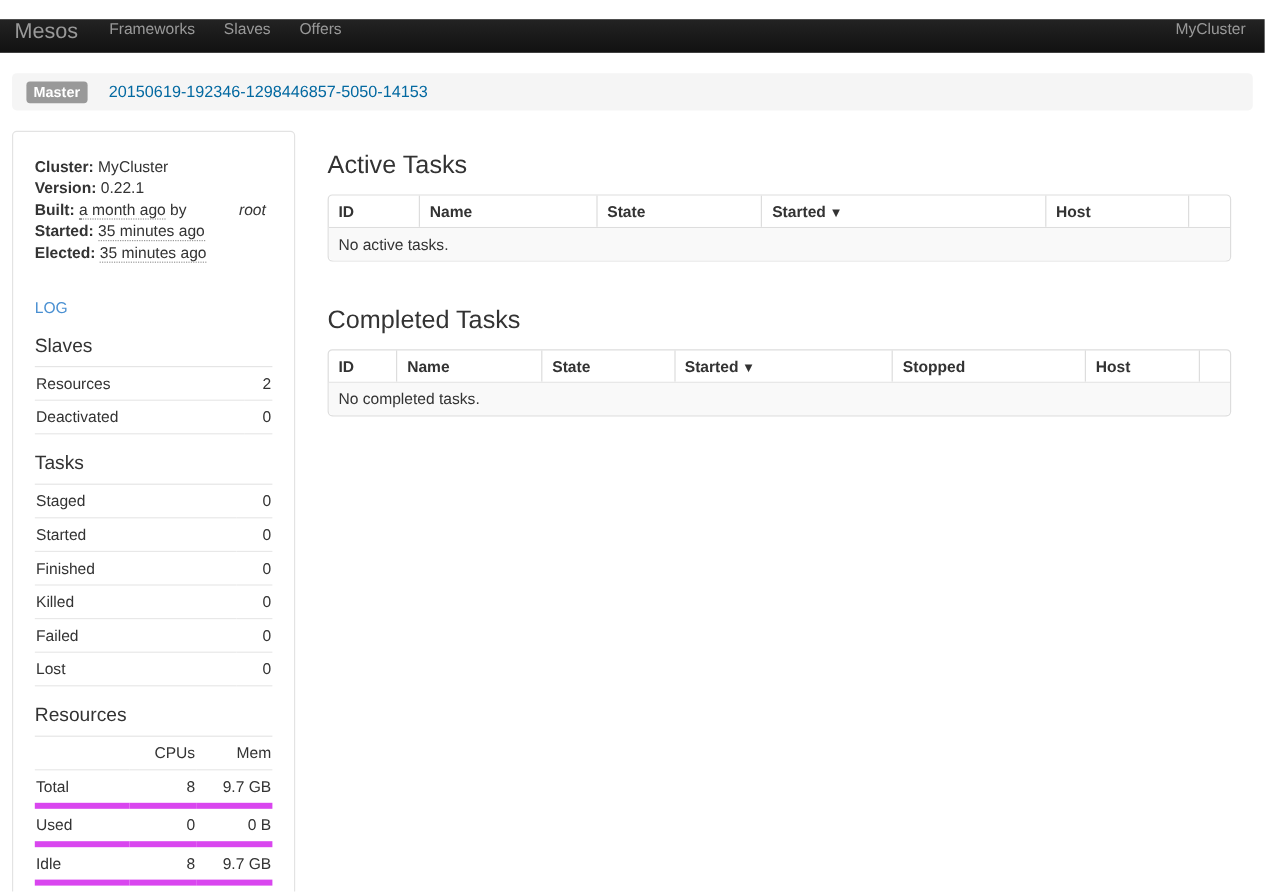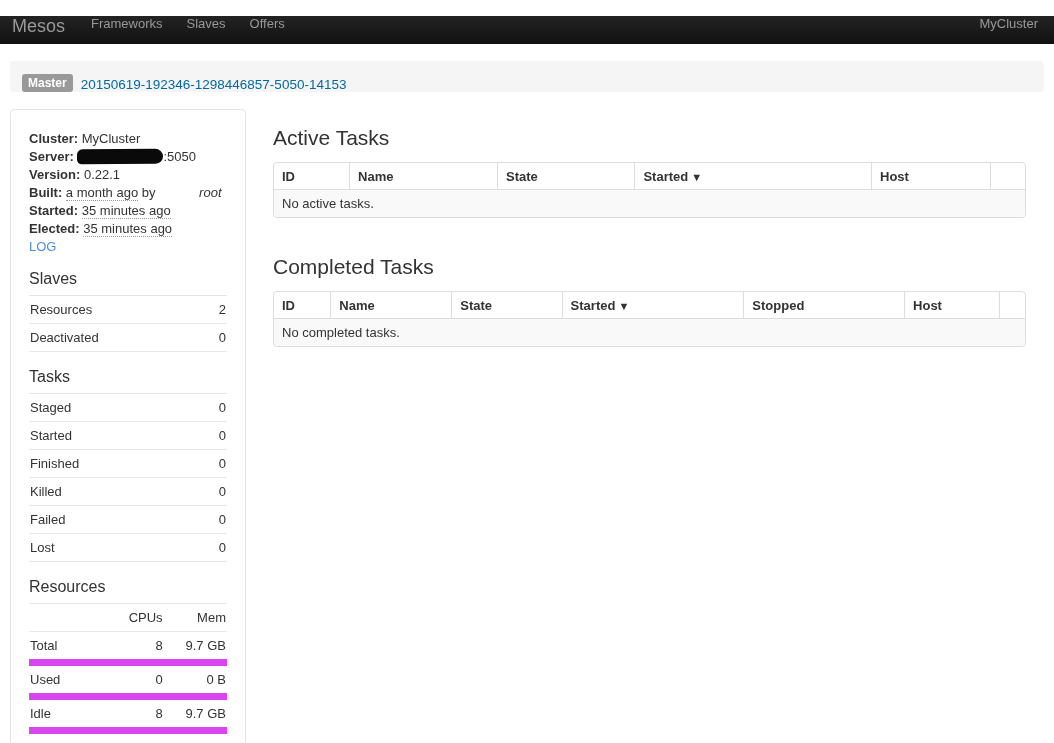--- a/index.html
+++ b/index.html
@@ -37,22 +37,23 @@
   .navbar .spacer { flex: 1; }
   .navbar .cluster-name { font-size: 13px; color: #999; padding-right: 16px; }
 
   
   .breadcrumb {
     margin: 17px 10px 0 10px;
     height: 31px;
     background: #f5f5f5;
     border-radius: 4px;
     display: flex;
-    align-items: flex-end;
+    align-items: center;
     padding-left: 12px;
+    gap: 10px;
   }
   .badge {
     background: #999;
     color: #fff;
     font-weight: bold;
     font-size: 12px;
     padding: 2px 6px;
     border-radius: 3px;
     margin-right: 8px;
   }
@@ -80,21 +81,21 @@
     display: inline-block;
     width: 86px;
     height: 15px;
     background: #0a0a0a;
     border-radius: 7px 10px 9px 6px;
     vertical-align: text-bottom;
     transform: rotate(-0.5deg);
   }
   .log-link {
     display: inline-block;
-    margin-top: 1px;
+    margin-top: 29px;
     color: #4a90d2;
     text-decoration: none;
     cursor: pointer;
     text-align: center;
   }
   .side-section-title {
     font-size: 16px;
     font-weight: 400;
     color: #333;
     margin-top: 16px;
@@ -111,21 +112,21 @@
   .res-table { width: 100%; border-collapse: collapse; }
   .res-table th {
     font-weight: 400;
     text-align: right;
     padding: 6px 1px;
     height: 27px;
     border-bottom: 1px solid #e8e8e8;
   }
   .res-table th.lbl { text-align: left; }
   .res-table td {
-    border-bottom: 7px solid #d946ef;
+    border-bottom: 5px solid #d946ef;
     padding: 6px 1px;
     height: 27px;
     margin-left: 40px;
   }
   .res-table td.num { text-align: right; }
 
   
   .main { flex: 1; padding-left: 27px; padding-right: 18px; }
   .main h1 {
     font-size: 21px;
@@ -178,24 +179,20 @@
   <span class="badge">Master</span>
   <span class="master-id">20150619-192346-1298446857-5050-14153</span>
 </div>
 
 <div class="container">
 
   <div class="sidebar">
     <div class="info-line">
       <b>Cluster:</b>
       <span>MyCluster</span>
-    </div>
-    <div class="info-line">
-      <b>Server:</b>
-      <span class="redacted"></span><span>:5050</span>
     </div>
     <div class="info-line">
       <b>Version:</b>
       <span>0.22.1</span>
     </div>
     <div class="info-line">
       <b>Built:</b>
       <span class="tt">a month ago</span>
       <span>by</span>
       <span class="italic">root</span>

